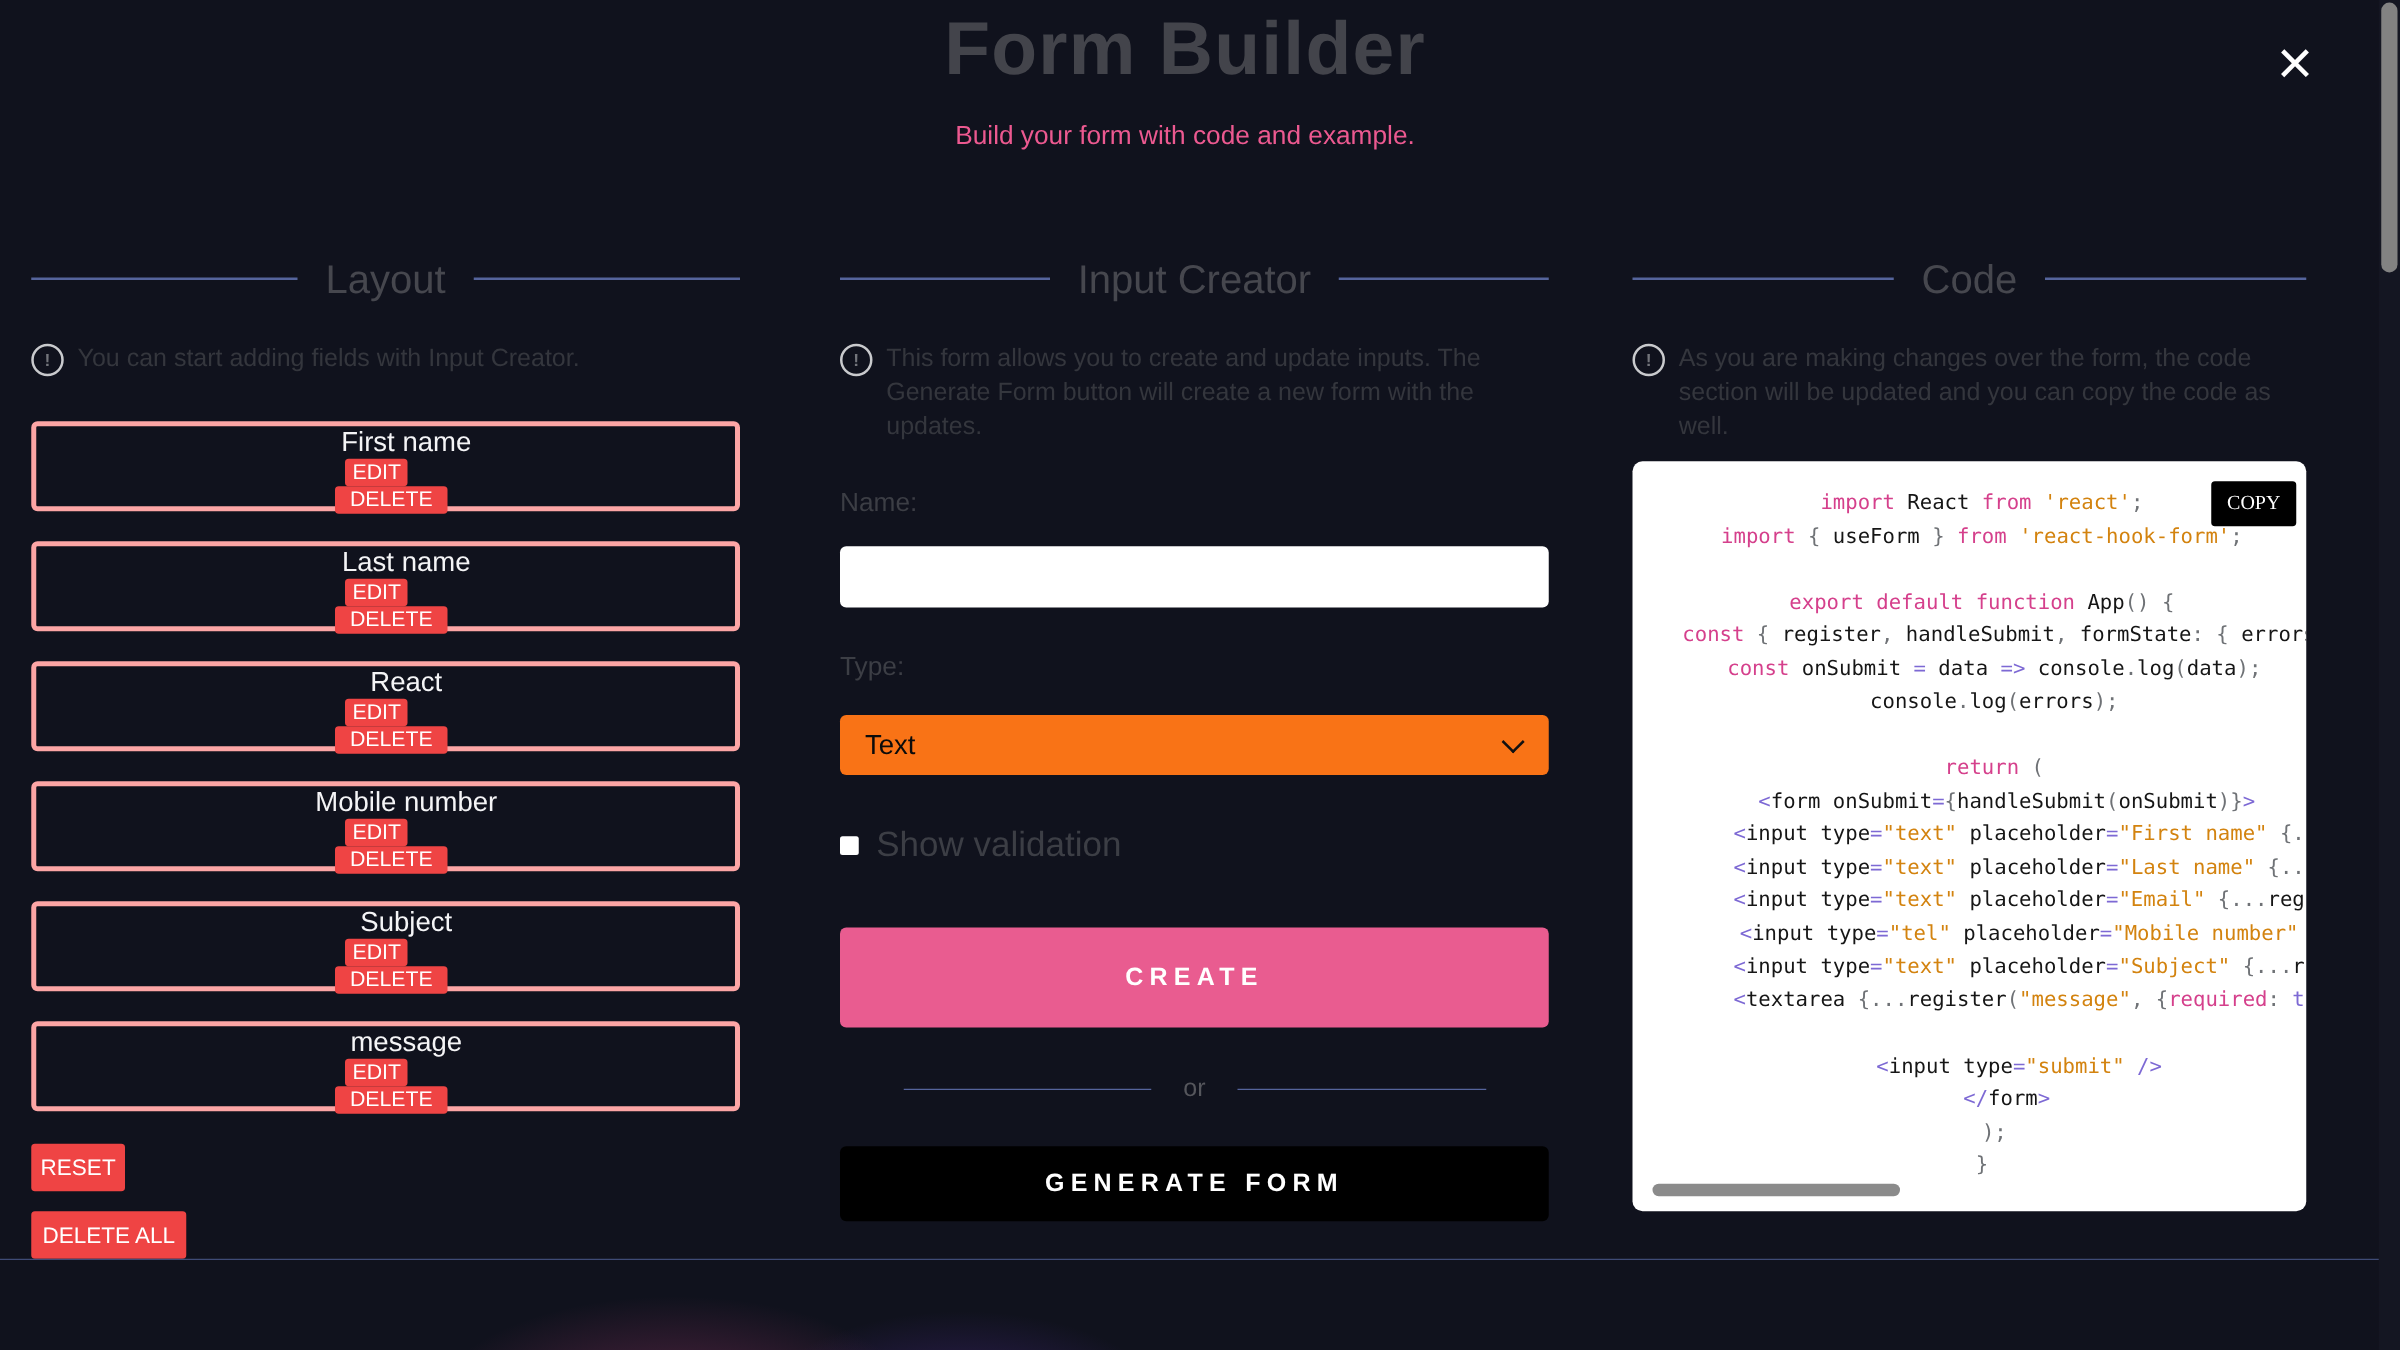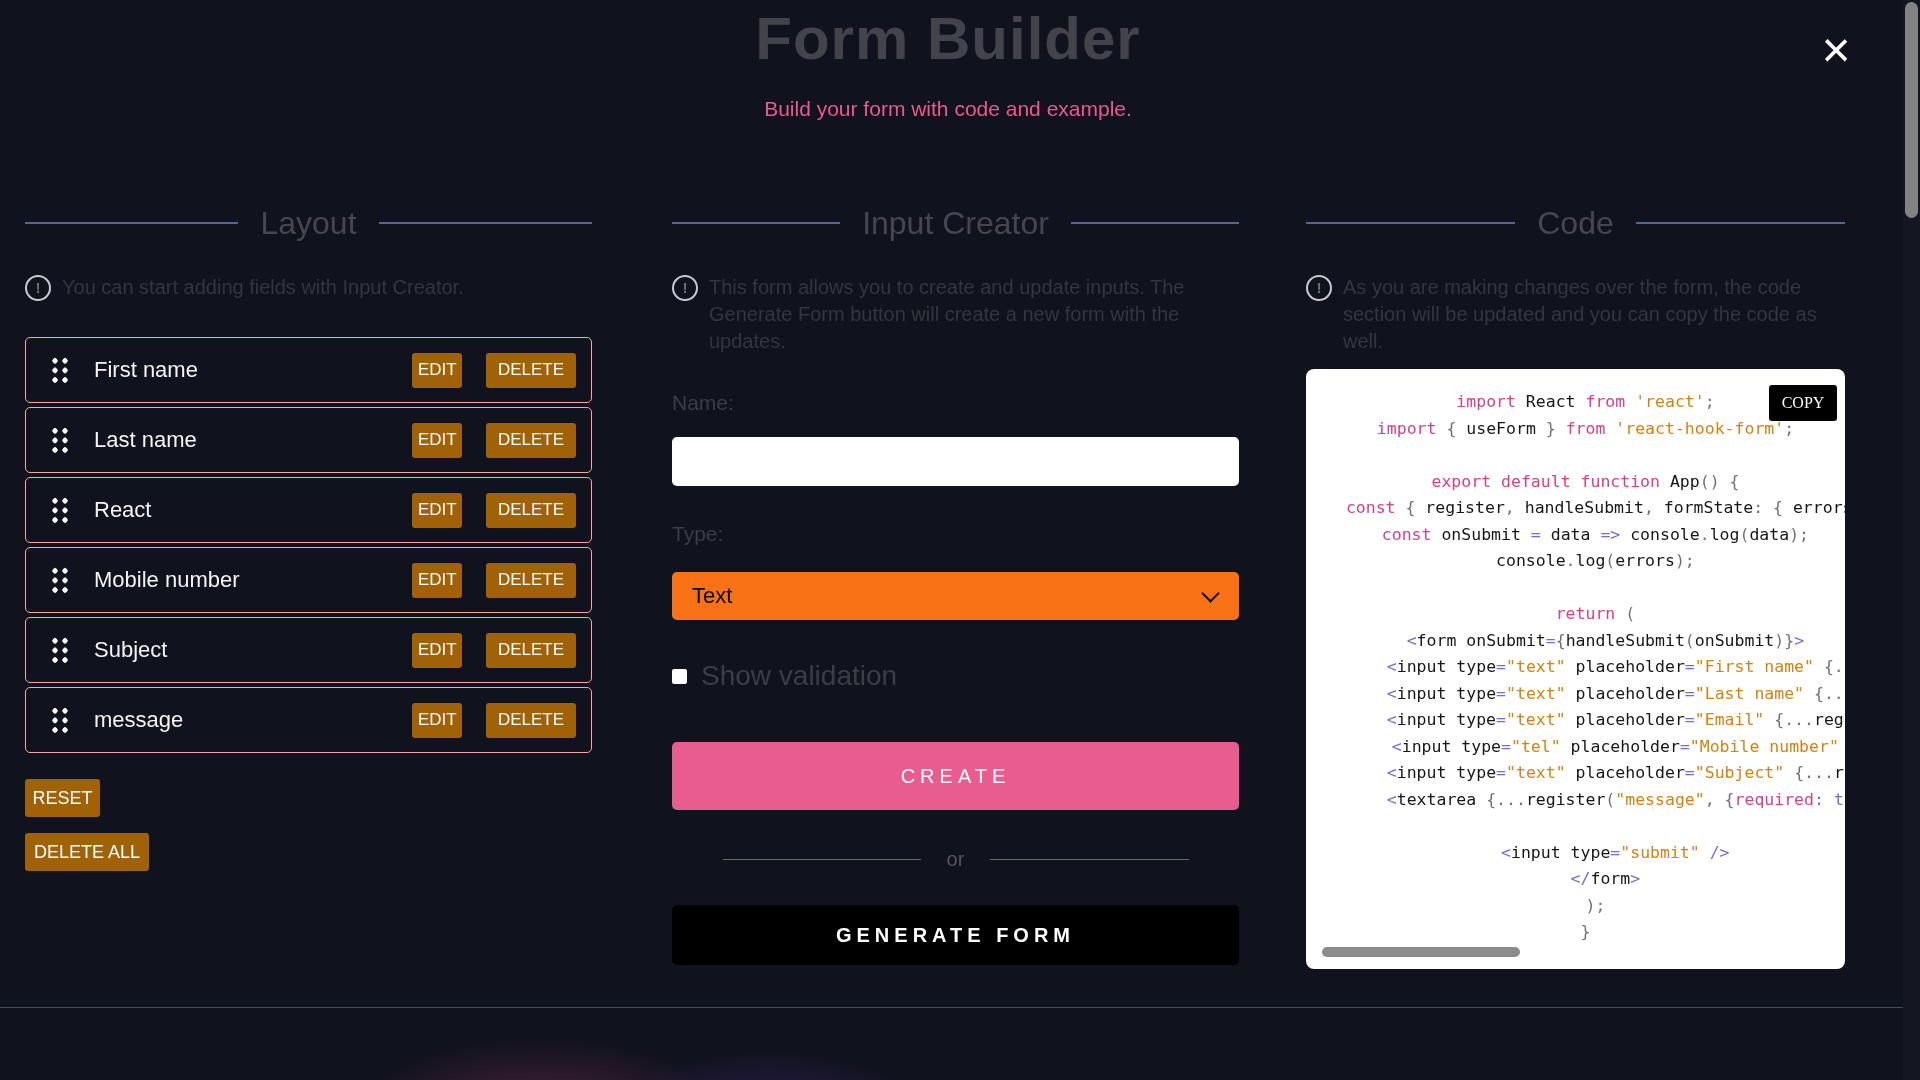--- a/index.html
+++ b/index.html
@@ -24,47 +24,47 @@
   .sec-head{display:flex;align-items:center;height:46px;}
   .sec-head .line{flex:1;height:2px;background:#55649c;}
   .sec-head .txt{margin:12px 22px;font-size:32px;color:#46474e;font-weight:400;}
   .info{display:flex;align-items:flex-start;margin-top:28px;color:#34363d;
     font-size:20px;line-height:27px;}
   .info .ico{flex:none;width:22px;height:22px;border:2px solid #c9cacd;border-radius:50%;
     text-align:center;line-height:22px;font-size:14px;color:#73757b;margin-right:11px;
     font-weight:700;margin-top:1px;}
   
   .rows{margin-top:36px;}
-  .frow{height:64px;border:1px solid #fca5a5;border-radius:5px;display:flex;align-items:center;
-    padding:0 15px 0 24px;margin-bottom:4px;}
+  .frow{height:64px;border:4px solid #fca5a5;border-radius:5px;display:flex;align-items:center;
+    padding:0 15px 0 24px;margin-bottom:24px;flex-direction:column;}
   .drag{width:20px;height:29px;cursor:grab;
     background-image:radial-gradient(circle,#fff 2.4px,transparent 2.9px);
     background-size:10px 9.6px;}
   .flabel{margin-left:24px;font-size:22px;color:#f4f4f6;flex:1;}
-  .btn{background:#a16207;color:#fff;border:none;border-radius:3px;font-size:17px;
+  .btn{background:#ef4444;color:#fff;border:none;border-radius:3px;font-size:17px;
     font-family:inherit;cursor:pointer;}
   .btn.edit{width:50px;height:35px;margin-right:24px;}
   .btn.del{width:90px;height:35px;}
   .actions{display:flex;justify-content:flex-end;margin-top:26px;padding-right:20px;gap:16px;flex-direction:column;}
   .btn.reset{width:75px;height:38px;font-size:18px;}
   .btn.delall{width:124px;height:38px;font-size:18px;}
   
   .fieldlabel{margin-top:36px;font-size:21px;color:#3c3e45;}
   .textbox{margin-top:22px;width:100%;box-sizing:border-box;height:49px;border:none;
     border-radius:5px;background:#fff;font-size:22px;padding:0 18px;outline:none;color:#111;
     display:block;}
   .selectbox{margin-top:26px;height:48px;background:#f97316;border-radius:5px;display:flex;
     align-items:center;padding:0 20px;color:#0b0b0b;font-size:22px;position:relative;cursor:pointer;}
   .chev{position:absolute;right:22px;top:15px;width:11px;height:11px;
     border-right:2.5px solid #111;border-bottom:2.5px solid #111;transform:rotate(45deg);}
   .checkrow{display:flex;align-items:center;margin-top:40px;gap:14px;}
   .checkbox{width:15px;height:15px;background:#fff;border-radius:2px;cursor:pointer;}
   .checklabel{font-size:28px;color:#3c3e45;}
-  .create-btn{margin-top:50px;width:100%;height:68px;background:#e95c90;border:none;
-    border-radius:5px;color:#fff;font-size:20px;font-weight:400;letter-spacing:5px;
+  .create-btn{margin-top:50px;width:100%;height:80px;background:#e95c90;border:none;
+    border-radius:5px;color:#fff;font-size:20px;font-weight:700;letter-spacing:5px;
     font-family:inherit;cursor:pointer;}
   .or-row{display:flex;align-items:center;margin:38px auto 0;width:466px;}
   .or-row .line{flex:1;height:1px;background:#55649c;}
   .or-row .txt{margin:0 26px;font-size:20px;color:#55565c;}
   .generate-btn{margin-top:34px;width:100%;height:60px;background:#000;border:none;
     border-radius:5px;color:#fff;font-size:20px;font-weight:600;letter-spacing:5px;
     font-family:inherit;cursor:pointer;}
   
   .code-panel{margin-top:14px;position:relative;width:539px;height:600px;background:#fff;
     border-radius:8px;overflow:hidden;}

